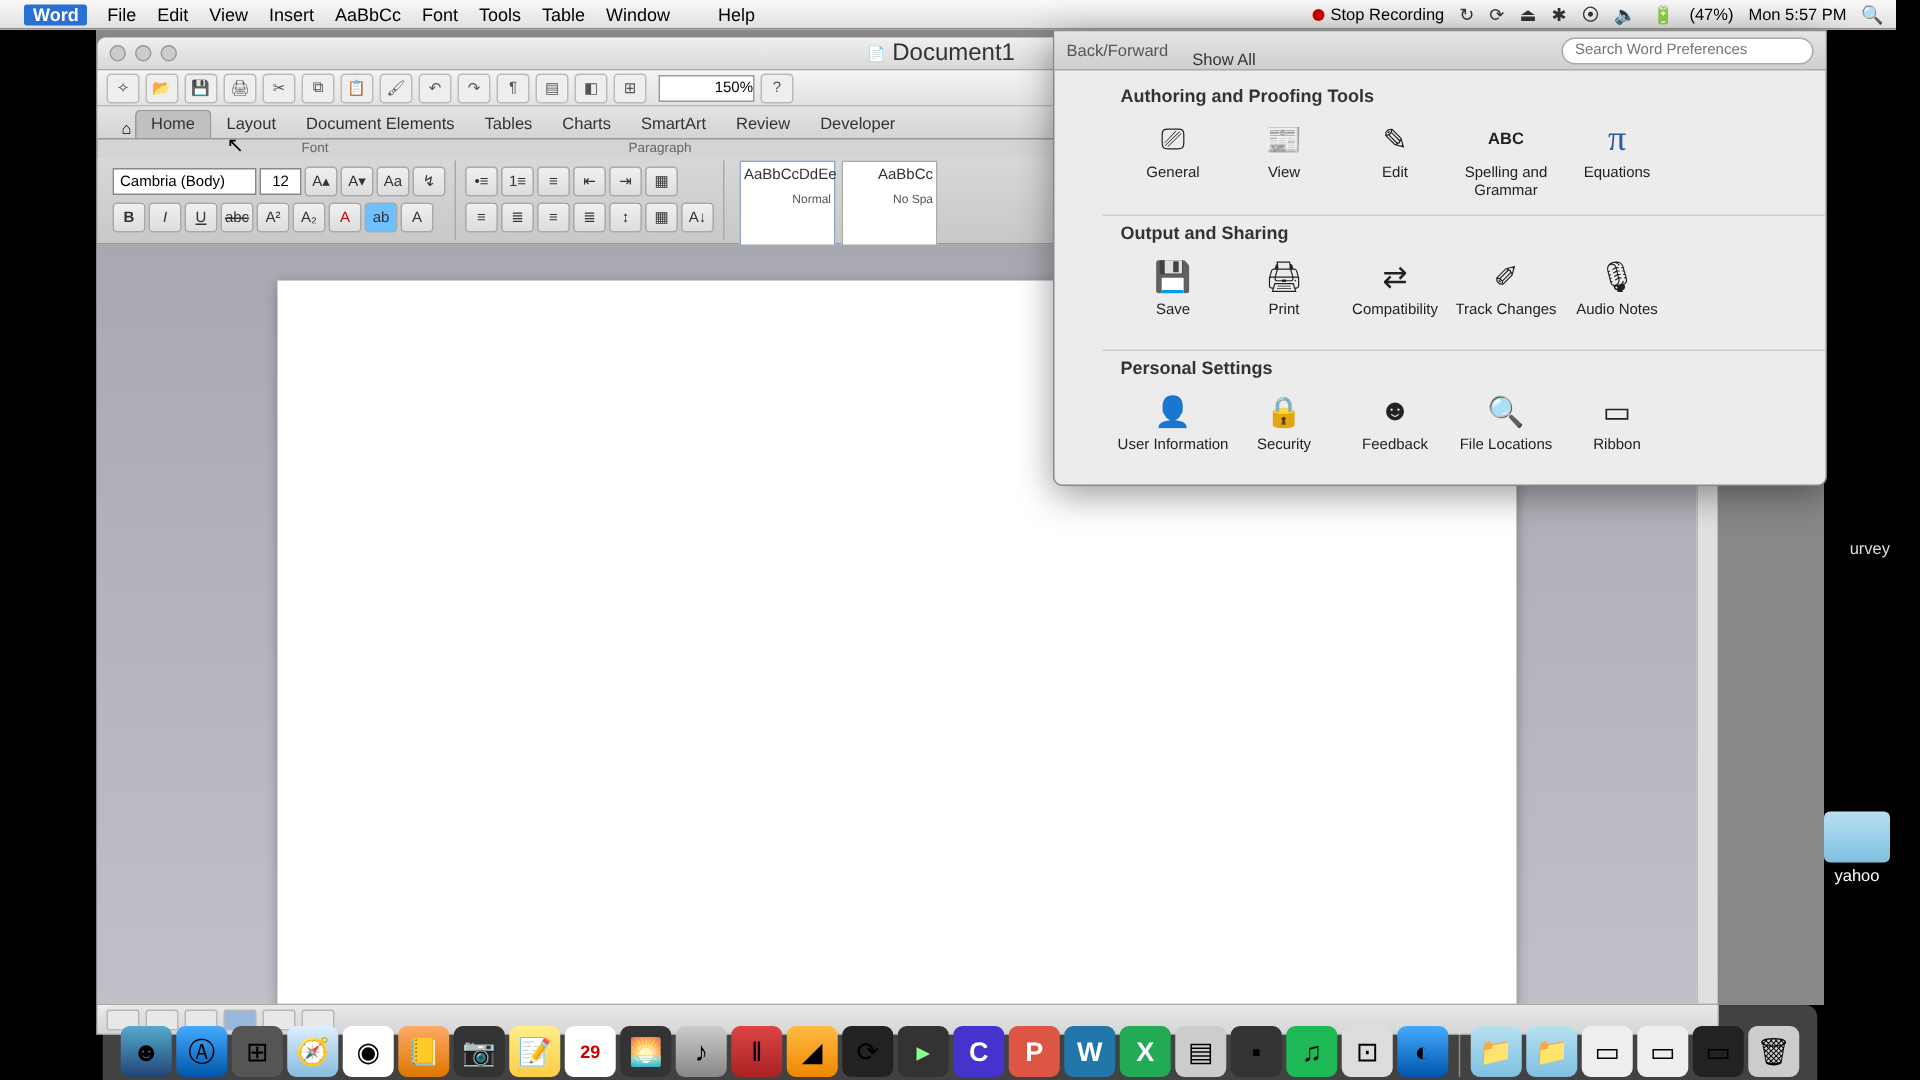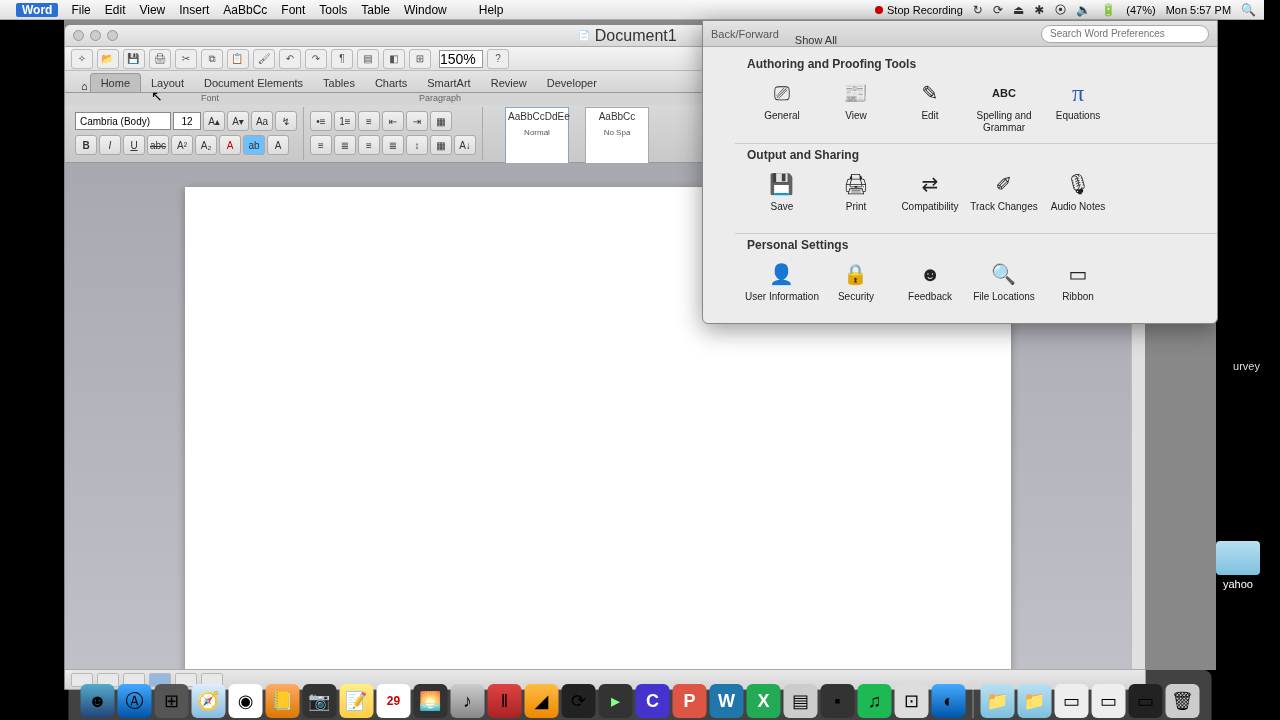--- a/index.html
+++ b/index.html
@@ -24,35 +24,35 @@
 
 .word-window { position: absolute; top: 4px; left: 0; width: 1082px; background: #d4d4d4; border: 1px solid #888; border-radius: 6px 6px 0 0; }
 .titlebar { height: 22px; background: linear-gradient(#f0f0f0,#d8d8d8); border-radius: 6px 6px 0 0; display: flex; align-items: center; padding: 0 8px; border-bottom: 1px solid #aaa; }
 .traffic { display: flex; gap: 6px; }
 .traffic span { width: 11px; height: 11px; border-radius: 50%; background: #ccc; border: 1px solid #999; }
 .titlebar .doc-title { margin: 0 auto; font-size: 16px; color: #333; display:flex; align-items:center; gap:4px; }
 .titlebar .doc-title::before { content:"📄"; font-size:10px; }
 
 .toolbar { height: 24px; background: linear-gradient(#f4f4f4,#e2e2e2); display: flex; align-items: center; padding: 0 6px; gap: 4px; border-bottom: 1px solid #bbb; }
 .toolbar .tbtn { width: 22px; height: 20px; background: #eee; border: 1px solid #bbb; border-radius: 3px; font-size: 10px; display:flex; align-items:center; justify-content:center; color:#555; }
-.toolbar .zoom { width: 44px; height: 18px; border: 1px solid #999; font-size: 14px; text-align: left; background:#fff; margin-left:4px; }
+.toolbar .zoom { width: 64px; height: 18px; border: 1px solid #999; font-size: 10px; text-align: right; background:#fff; margin-left:4px; }
 
 .ribbon-tabs { height: 22px; background: linear-gradient(#e4e4e4,#d4d4d4); display: flex; align-items: flex-end; padding: 0 16px; font-size: 11px; border-bottom: 1px solid #999; }
 .ribbon-tabs .tab { padding: 3px 10px; color: #333; cursor: default; }
 .ribbon-tabs .tab.active { background: #c0c0c0; border: 1px solid #999; border-bottom: none; border-radius: 4px 4px 0 0; }
 .ribbon-tabs .home-ico { font-size: 11px; margin-right: 2px; }
 
 .ribbon { height: 58px; background: linear-gradient(#d8d8d8,#c8c8c8); display: flex; padding: 2px 4px; border-bottom: 1px solid #999; position:relative; }
 .ribbon .group { border-right: 1px solid #aaa; padding: 0 6px; position:relative; }
 .ribbon-row { display: flex; gap: 2px; align-items: center; margin-top: 4px; }
 .font-name { width: 96px; height: 18px; border: 1px solid #888; background: #fff; font-size: 10px; padding: 0 4px; }
 .font-size { width: 28px; height: 18px; border: 1px solid #888; background: #fff; font-size: 10px; text-align: center; }
 .rbtn { width: 22px; height: 20px; border: 1px solid #aaa; background: linear-gradient(#f0f0f0,#ddd); border-radius: 3px; font-size: 10px; display:flex; align-items:center; justify-content:center; color:#333; }
 .rbtn.hl { background:#6ec0ff; }
-.style-box { width: 64px; height: 60px; border: 1px solid #8aa4d0; background: #fff; font-size: 9px; text-align: center; padding: 3px 2px; margin-left:16px; }
+.style-box { width: 64px; height: 60px; border: 1px solid #8aa4d0; background: #fff; font-size: 9px; text-align: right; padding: 3px 2px; margin-left:4px; }
 .style-box .preview { font-size: 10px; color: #333; }
 .style-box .label { font-size: 8px; color: #555; margin-top: 6px; }
 
 .labels-row { height: 12px; font-size:9px; color:#666; display:flex; padding:0 6px; }
 .labels-row span:first-child { margin-left:130px; }
 .labels-row span:last-child { margin-left:200px; }
 
 .doc-area { height: 506px; background: linear-gradient(#a8a8b0,#c0c0c8); padding: 24px 0 0 120px; overflow: hidden; position:relative; }
 .page { width: 826px; height: 600px; background: #fff; box-shadow: 0 2px 8px rgba(0,0,0,.3); }
 

